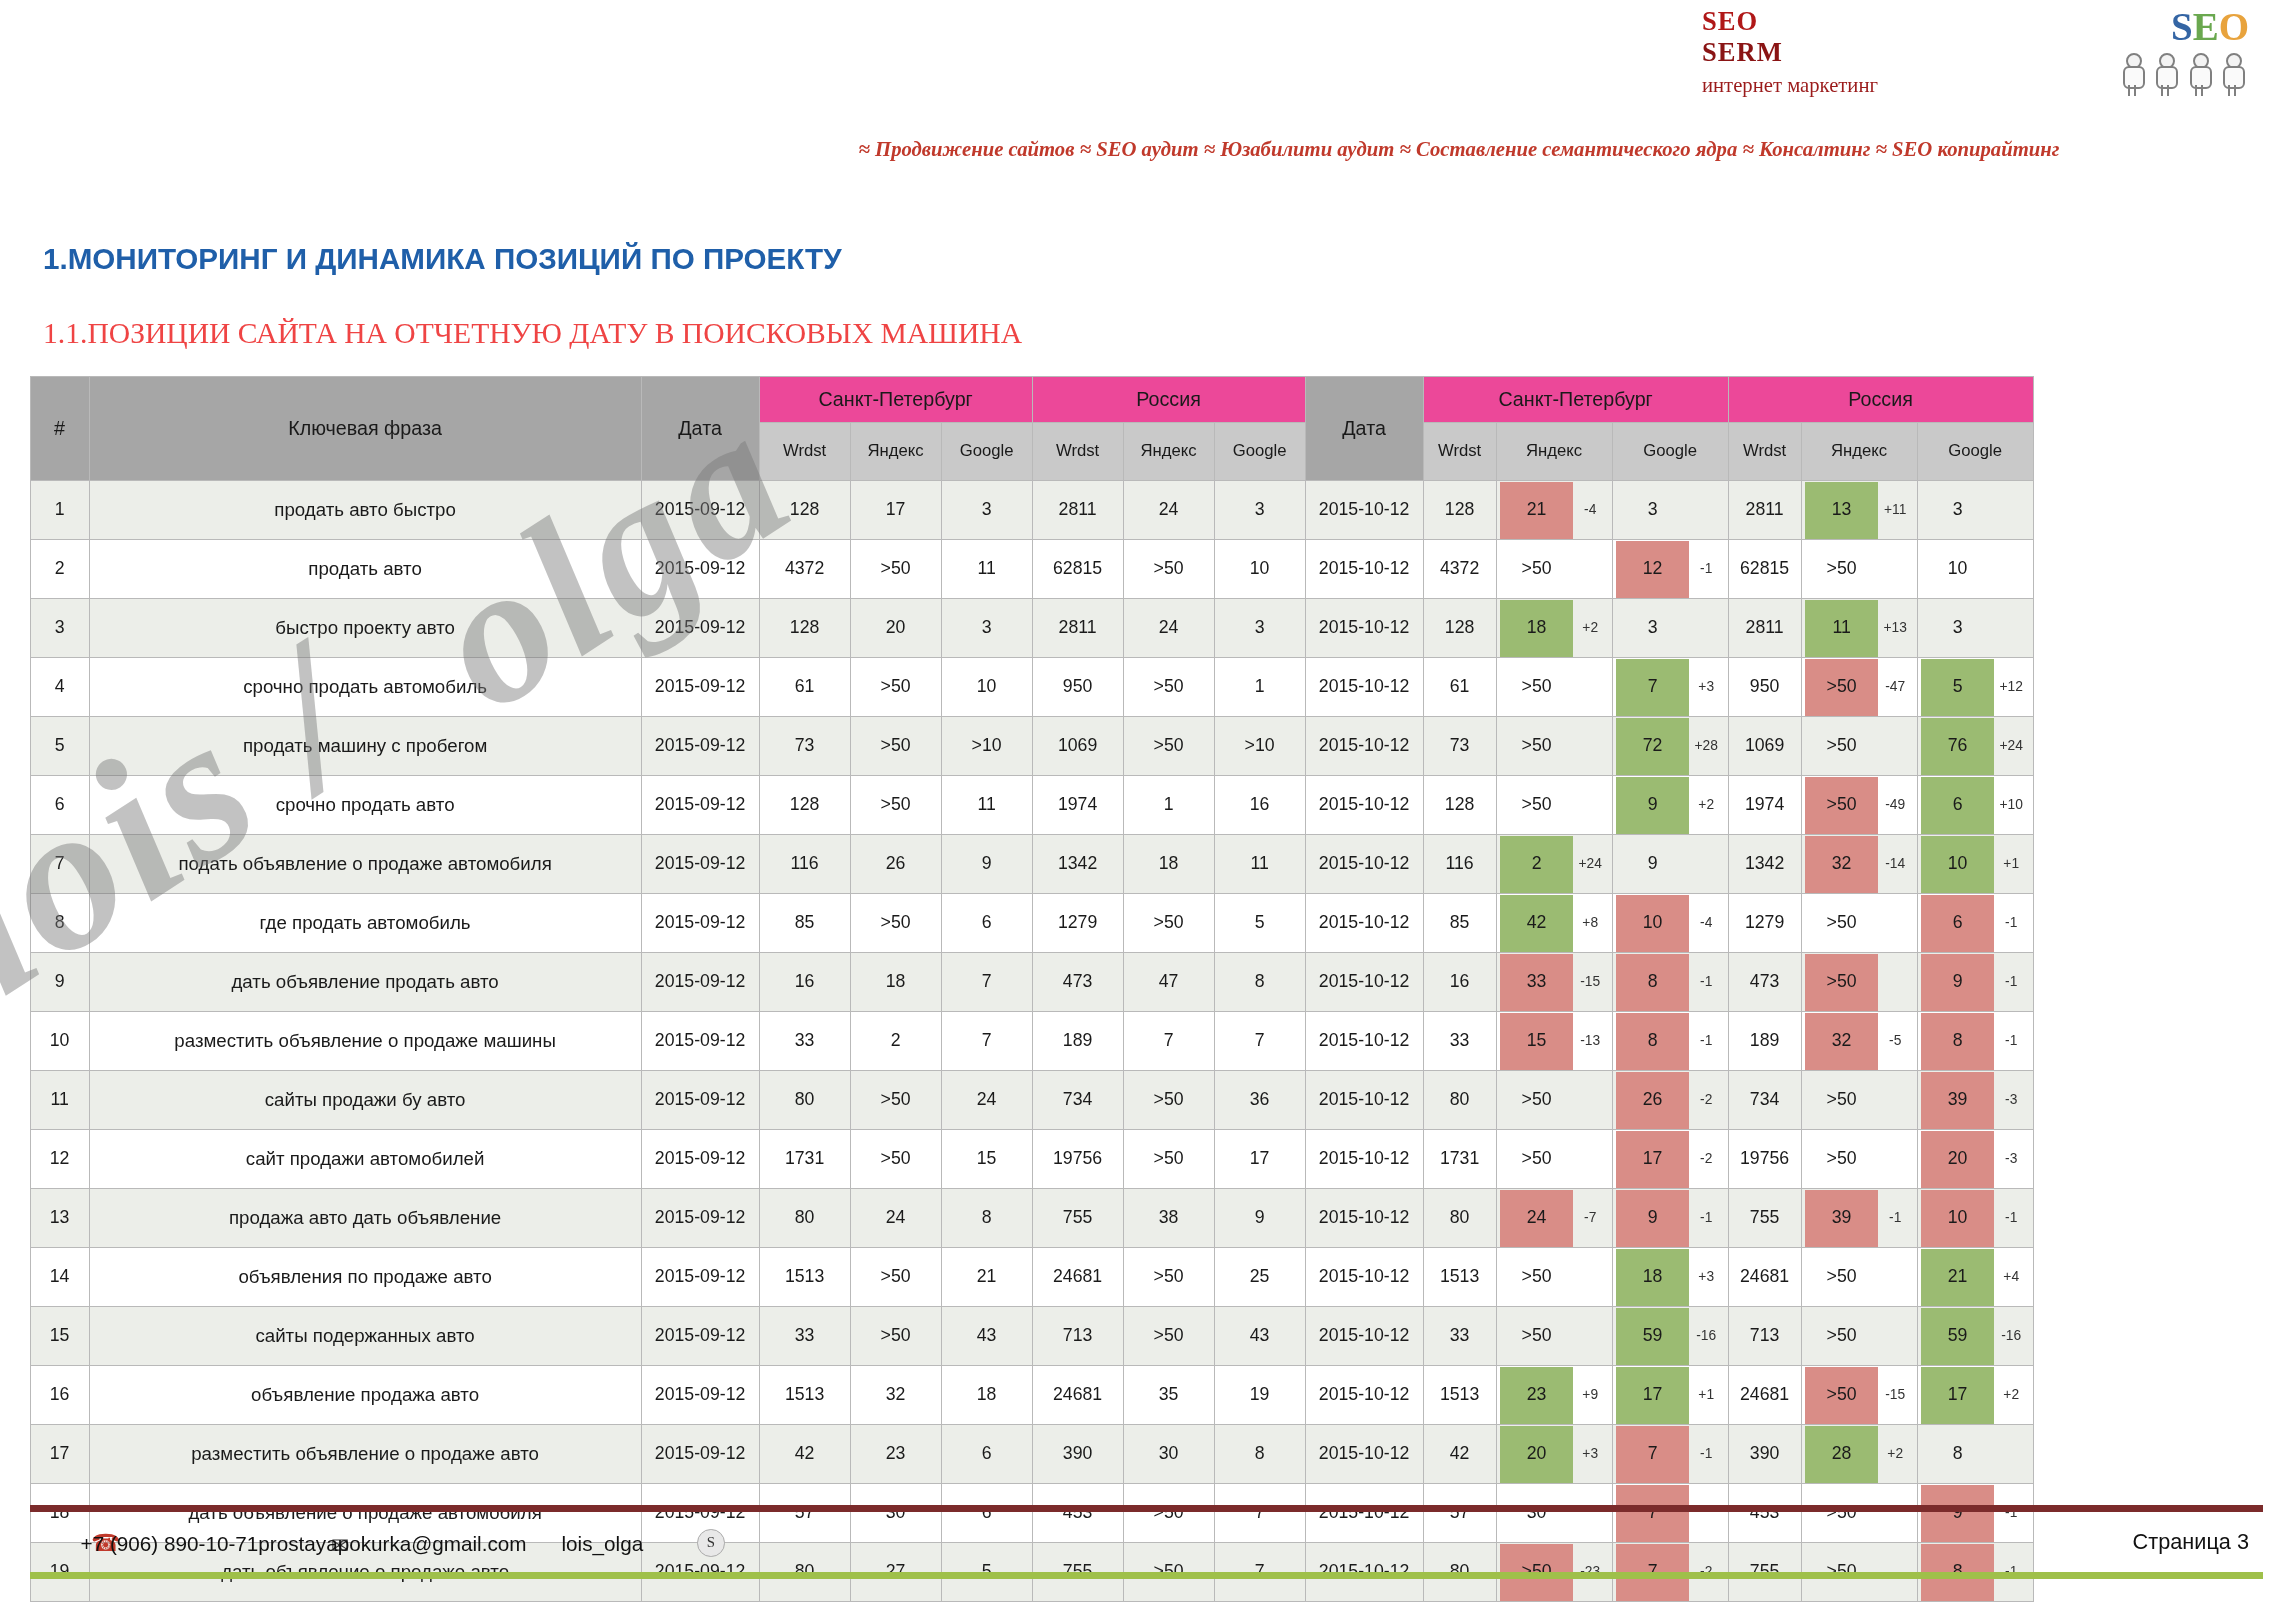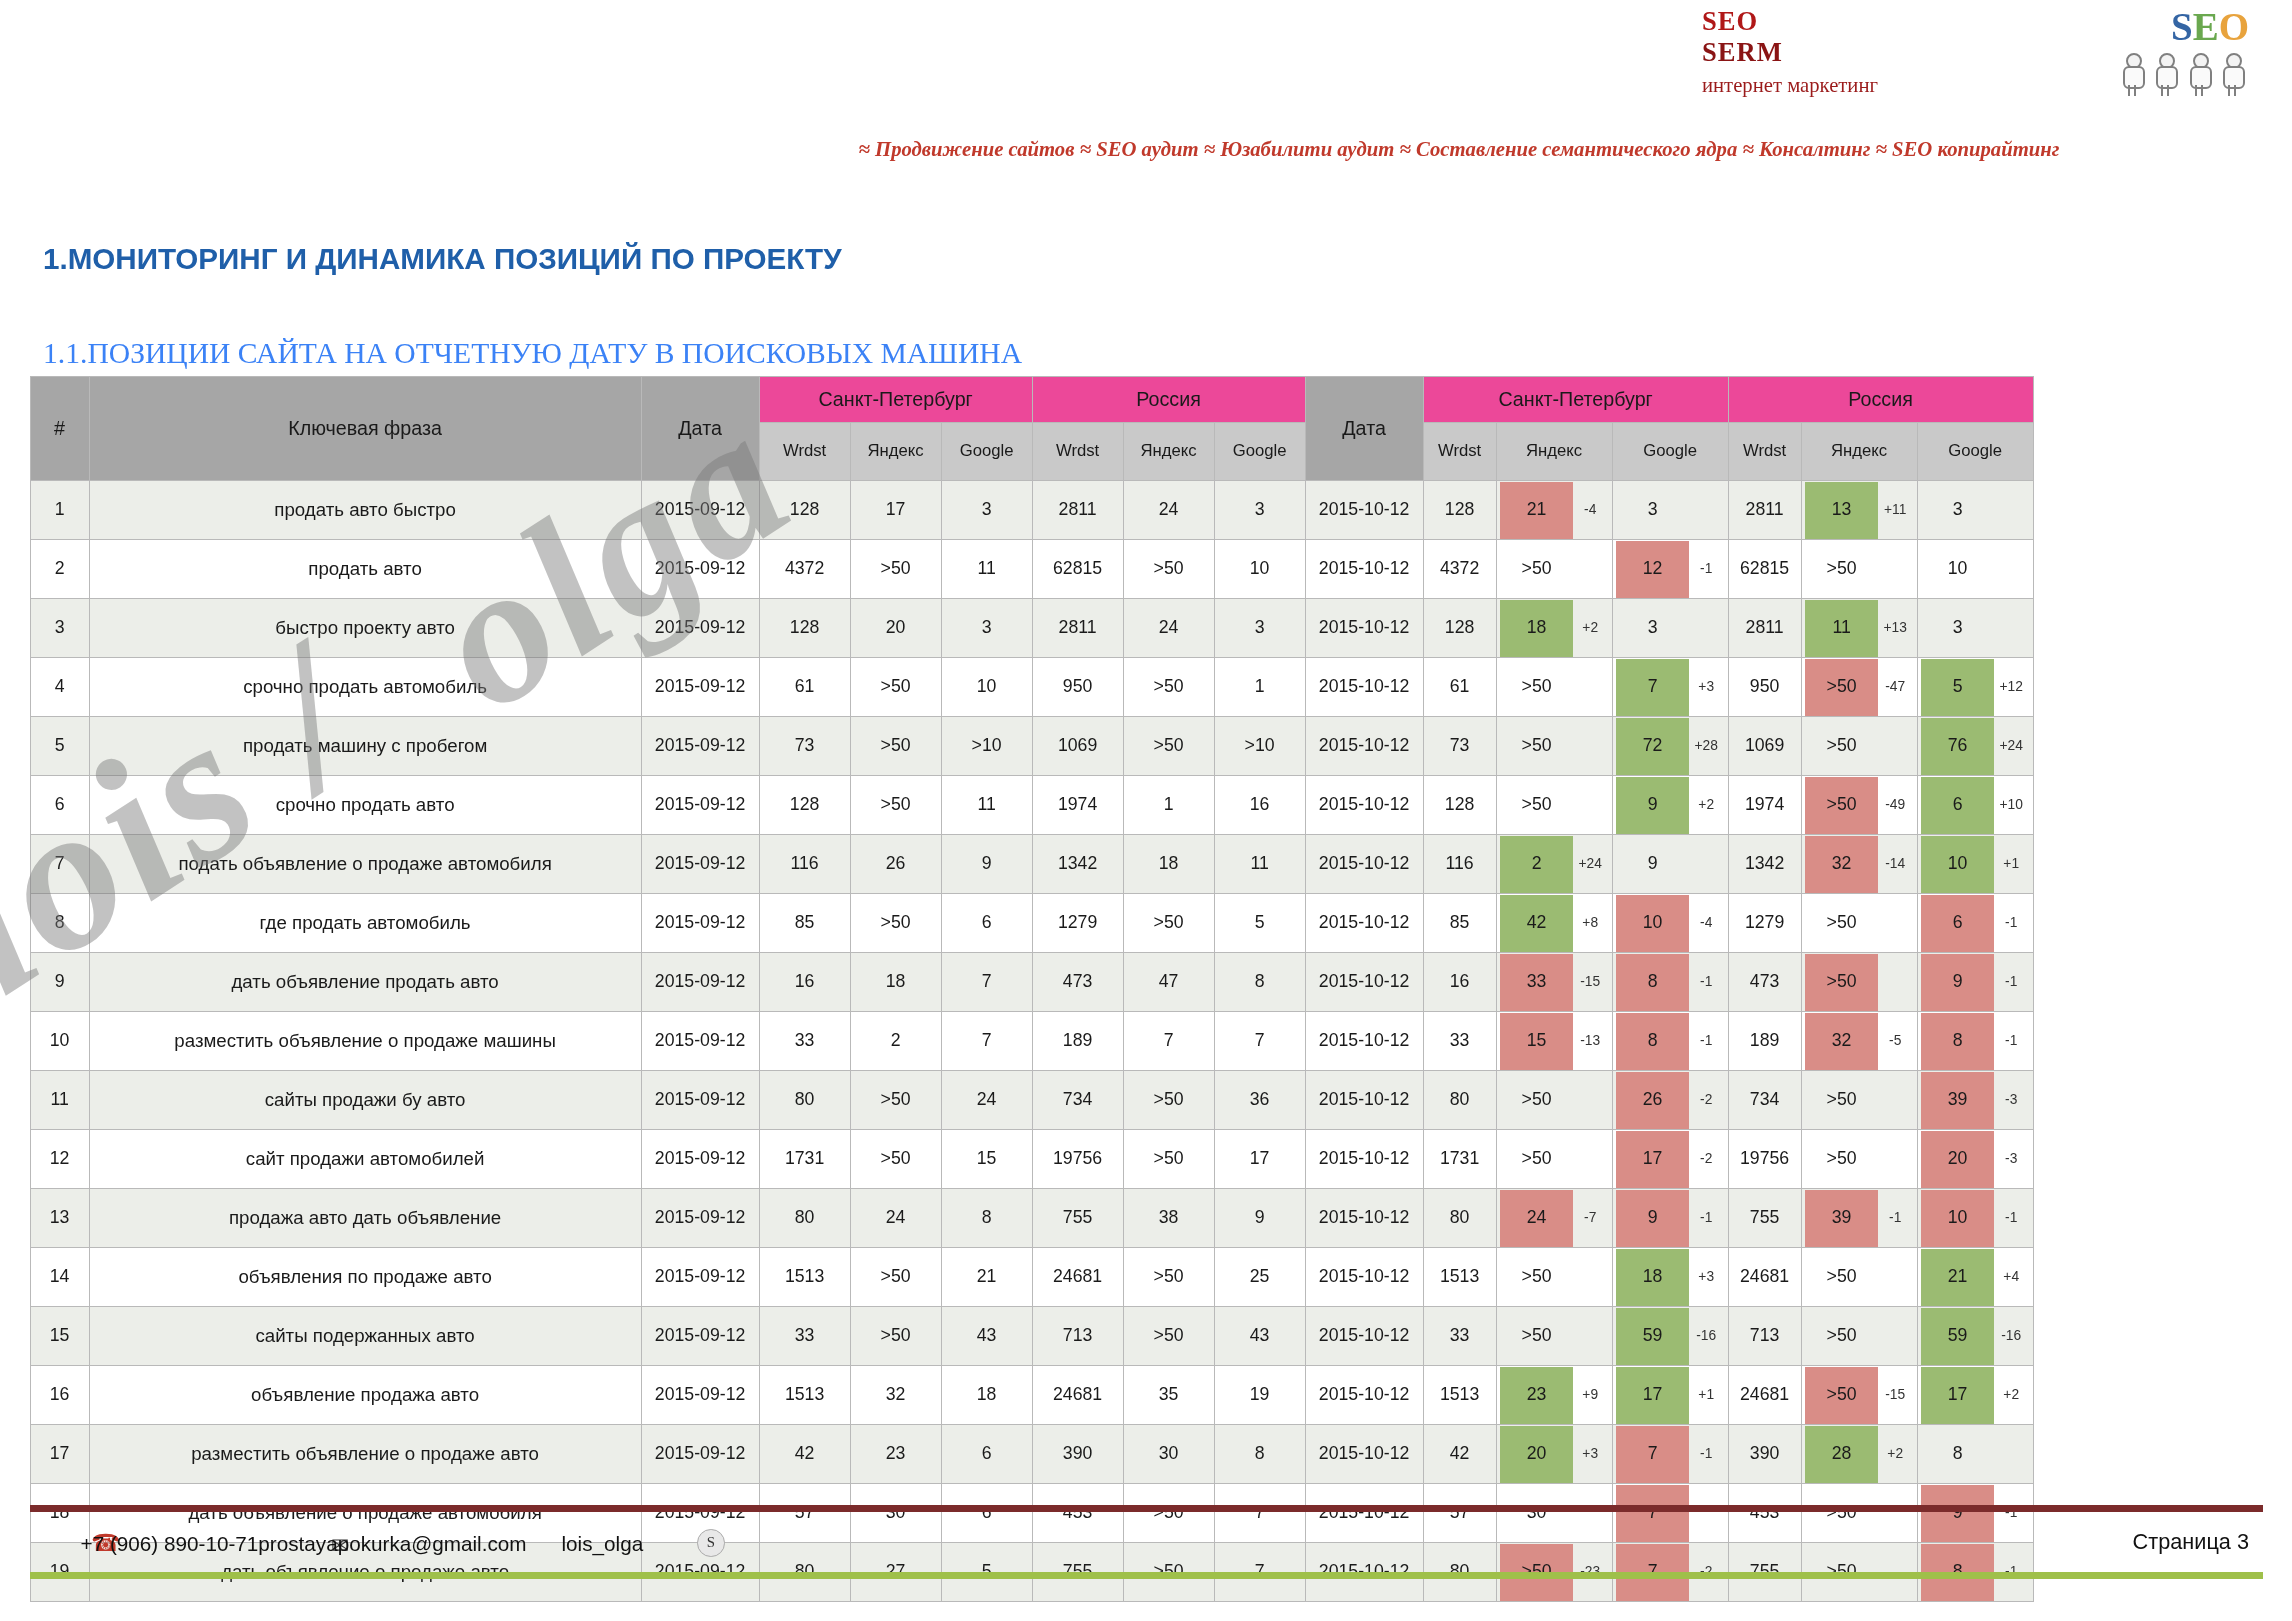--- a/index.html
+++ b/index.html
@@ -54,24 +54,23 @@
   
   .h1{
     position:absolute; left:43px; top:242px;
     font-size:29.6px; font-weight:bold; color:#1f5fa9;
     font-family:"Liberation Sans", sans-serif;
     text-transform:uppercase;
     text-align:right;
   }
   .h2{
     position:absolute; left:43px; top:317px;
-    font-size:29.6px; color:#3b82f6;
+    font-size:29.6px; color:#ef4444;
     font-family:"Liberation Serif", serif;
     text-transform:uppercase;
-    margin-top:20px;
   }
   
   table.pos{
     position:absolute; left:29.6px; top:376px;
     border-collapse:collapse;
     font-size:17.7px;
     table-layout:fixed;
   }
   table.pos td, table.pos th{
     border:1px solid #b9b9b9;

